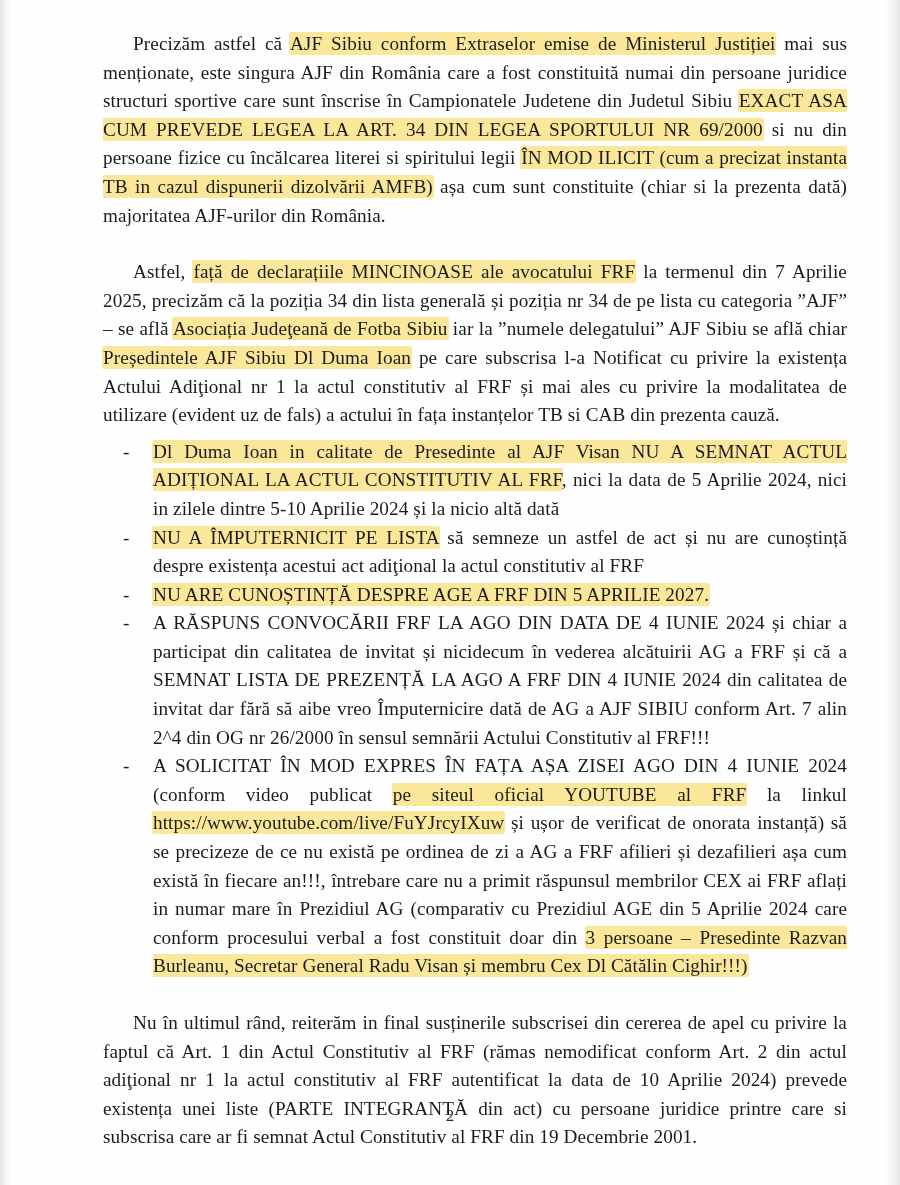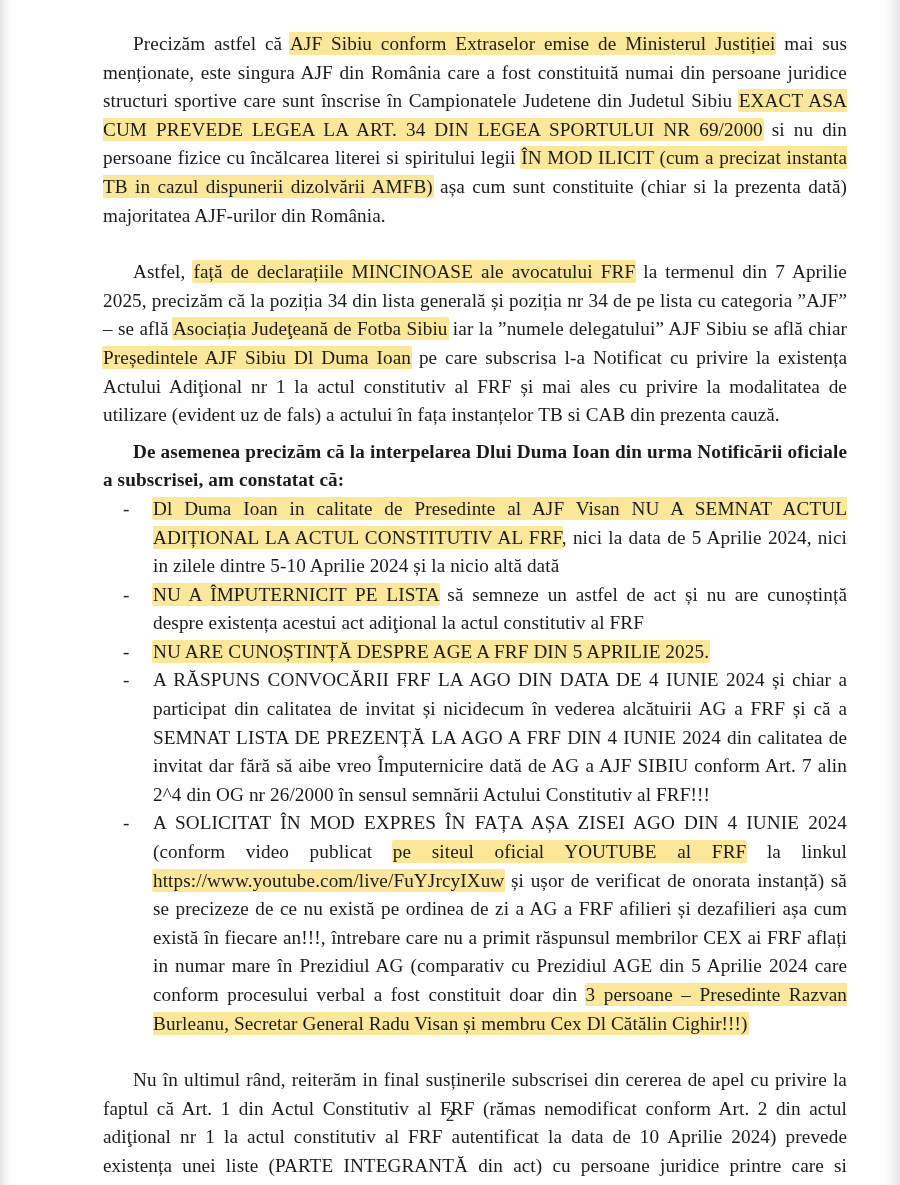--- a/index.html
+++ b/index.html
@@ -111,34 +111,33 @@
   <div class="body-col">
 
     <p class="para"><span>Precizăm astfel că </span><span class="hl">AJF Sibiu conform Extraselor emise de Ministerul Justiției</span><span> mai sus menționate, este singura AJF din România care a fost constituită numai din persoane juridice structuri sportive care sunt înscrise în Campionatele Judetene din Judetul Sibiu </span><span class="hl">EXACT ASA CUM PREVEDE LEGEA LA ART. 34 DIN LEGEA SPORTULUI NR 69/2000</span><span> si nu din persoane fizice cu încălcarea literei si spiritului legii </span><span class="hl">ÎN MOD ILICIT (cum a precizat instanta TB in cazul dispunerii dizolvării AMFB)</span><span> așa cum sunt constituite (chiar si la prezenta dată) majoritatea AJF-urilor din România.</span></p>
 
     <div class="gap-lg"></div>
 
     <p class="para"><span>Astfel, </span><span class="hl">față de declarațiile MINCINOASE ale avocatului FRF</span><span> la termenul din 7 Aprilie 2025, precizăm că la poziția 34 din lista generală și poziția nr 34 de pe lista cu categoria ”AJF” – se află </span><span class="hl">Asociația Judeţeană de Fotba Sibiu</span><span> iar la ”numele delegatului” AJF Sibiu se află chiar </span><span class="hl">Președintele AJF Sibiu Dl Duma Ioan</span><span> pe care subscrisa l-a Notificat cu privire la existența Actului Adiţional nr 1 la actul constitutiv al FRF și mai ales cu privire la modalitatea de utilizare (evident uz de fals) a actului în fața instanțelor TB si CAB din prezenta cauză.</span></p>
 
     <div class="gap-sm"></div>
 
-    <p class="para bold-note"><span class="b">De asemenea precizăm că la interpelarea Dlui Duma Ioan din urma Notificării oficiale a subscrisei, am constatat că:</span></p>
 
     <ul class="dash-list">
       <li>
         <span class="dash">-</span>
         <div class="bullet-text"><span class="hl">Dl Duma Ioan in calitate de Presedinte al AJF Visan NU A SEMNAT ACTUL ADIȚIONAL LA ACTUL CONSTITUTIV AL FRF</span><span>, nici la data de 5 Aprilie 2024, nici in zilele dintre 5-10 Aprilie 2024 și la nicio altă dată</span></div>
       </li>
       <li>
         <span class="dash">-</span>
         <div class="bullet-text"><span class="hl">NU A ÎMPUTERNICIT PE LISTA</span><span> să semneze un astfel de act și nu are cunoștință despre existența acestui act adiţional la actul constitutiv al FRF</span></div>
       </li>
       <li>
         <span class="dash">-</span>
-        <div class="bullet-text"><span class="hl">NU ARE CUNOȘTINȚĂ DESPRE AGE A FRF DIN 5 APRILIE 2025.</span></div>
+        <div class="bullet-text"><span class="hl">NU ARE CUNOȘTINȚĂ DESPRE AGE A FRF DIN 5 APRILIE 2027.</span></div>
       </li>
       <li>
         <span class="dash">-</span>
         <div class="bullet-text"><span>A RĂSPUNS CONVOCĂRII FRF LA AGO DIN DATA DE 4 IUNIE 2024 și chiar a participat din calitatea de invitat și nicidecum în vederea alcătuirii AG a FRF și că a SEMNAT LISTA DE PREZENȚĂ LA AGO A FRF DIN 4 IUNIE 2024 din calitatea de invitat  dar fără să aibe vreo Împuternicire dată de AG a AJF SIBIU conform Art. 7 alin 2^4 din OG nr 26/2000 în sensul semnării Actului Constitutiv al FRF!!!</span></div>
       </li>
       <li>
         <span class="dash">-</span>
         <div class="bullet-text"><span>A SOLICITAT ÎN MOD EXPRES ÎN FAȚA AȘA ZISEI AGO DIN 4 IUNIE 2024 (conform video publicat </span><span class="hl">pe siteul oficial YOUTUBE al FRF</span><span> la linkul </span><span class="hl">https://www.youtube.com/live/FuYJrcyIXuw</span><span> și ușor de verificat de onorata instanță) să se precizeze de ce nu există pe ordinea de zi a AG a FRF afilieri și dezafilieri așa cum există în fiecare an!!!, întrebare care nu a primit răspunsul membrilor CEX ai FRF aflați in numar mare în Prezidiul AG (comparativ cu Prezidiul AGE din 5 Aprilie 2024 care conform procesului verbal a fost constituit doar din </span><span class="hl">3 persoane – Presedinte Razvan Burleanu, Secretar General Radu Visan și membru Cex Dl Cătălin Cighir!!!)</span></div>
       </li>
     </ul>

